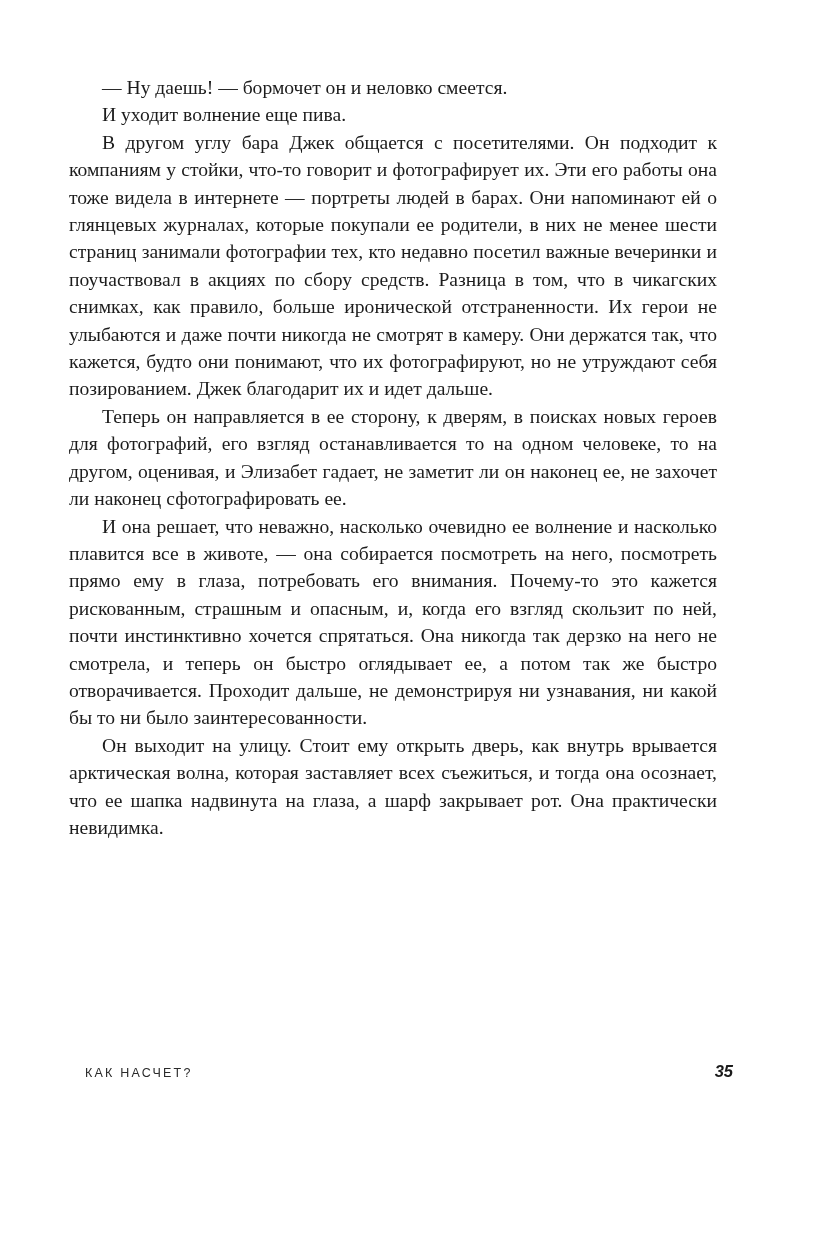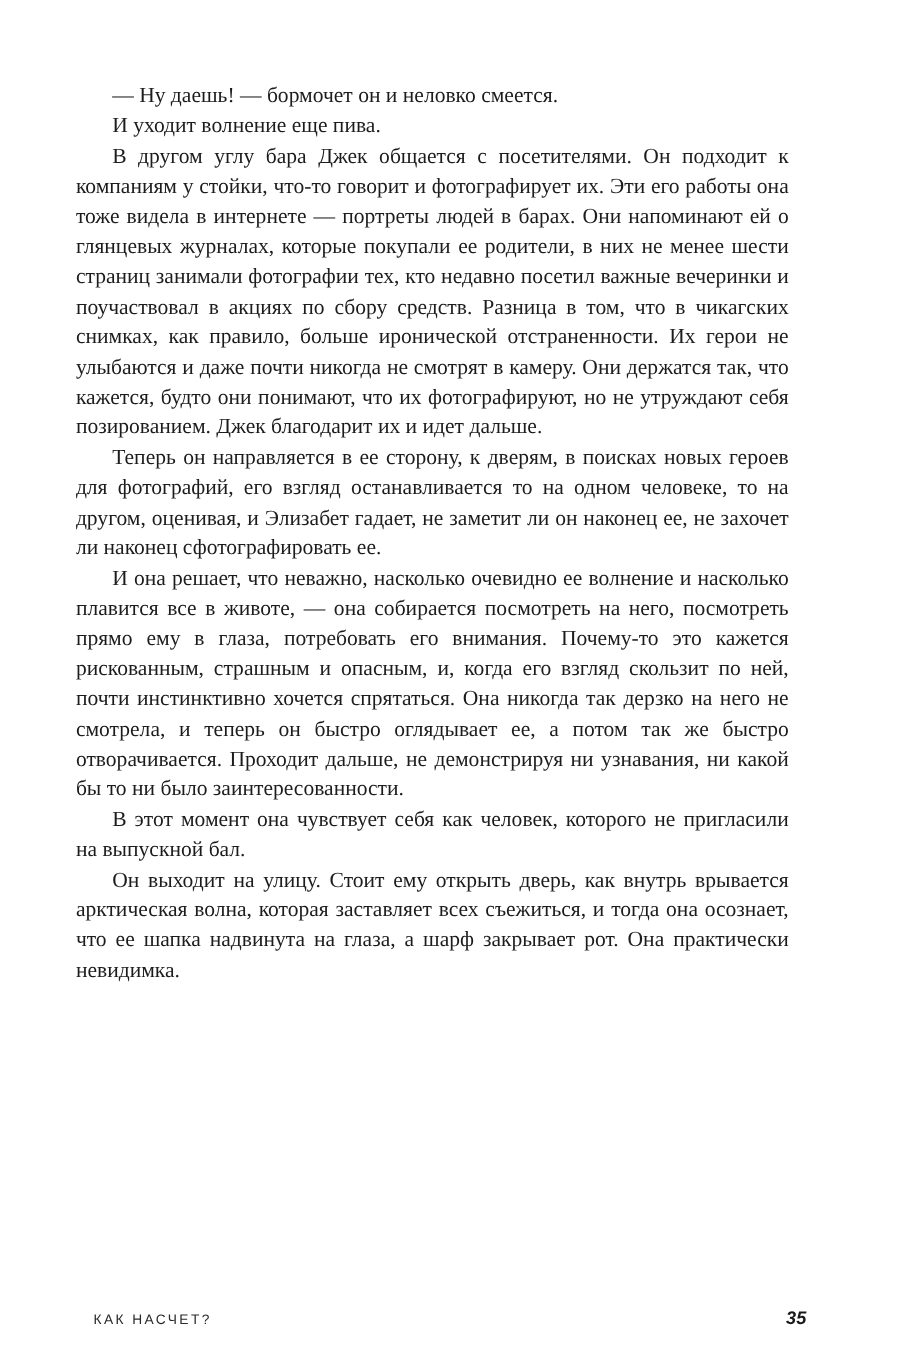--- a/index.html
+++ b/index.html
@@ -33,21 +33,21 @@
     margin: 0;
     padding: 0;
     text-indent: 33px;
   }
   .text-block .italic {
   }
   .footer {
     position: absolute;
     left: 85px;
     width: 648px;
-    top: 1190px;
+    top: 1062px;
     display: flex;
     justify-content: space-between;
     align-items: baseline;
   }
   .running-title {
     font-family: "Liberation Sans", "DejaVu Sans", sans-serif;
     font-size: 12.5px;
     letter-spacing: 2.2px;
     color: #2a2a2a;
   }
@@ -64,21 +64,20 @@
 
 <div class="page">
 
   <main class="text-block">
 
   <p><span>— Ну даешь! — бормочет он и неловко смеется.</span></p>
       <p><span>И уходит волнение еще пива.</span></p>
       <p><span>В другом углу бара Джек общается с посетителями. Он подходит к компаниям у стойки, что-то говорит и фотографирует их. Эти его работы она тоже видела в интернете — портреты людей в барах. Они напоминают ей о глянцевых журналах, которые покупали ее родители, в них не менее шести страниц занимали фотографии тех, кто недавно посетил важные вечеринки и поучаствовал в акциях по сбору средств. Разница в том, что в чикагских снимках, как правило, больше иронической отстраненности. Их герои не улыбаются и даже почти никогда не смотрят в камеру. Они держатся так, что кажется, будто они понимают, что их фотографируют, но не утруждают себя позированием. Джек благодарит их и идет дальше.</span></p>
       <p><span>Теперь он направляется в ее сторону, к дверям, в поисках новых героев для фотографий, его взгляд останавливается то на одном человеке, то на другом, оценивая, и Элизабет гадает, не заметит ли он наконец ее, не захочет ли наконец сфотографировать </span><span class="italic">ее</span><span>.</span></p>
       <p><span>И она решает, что неважно, насколько очевидно ее волнение и насколько плавится все в животе, — она собирается посмотреть на него, посмотреть прямо ему в глаза, потребовать его внимания. Почему-то это кажется рискованным, страшным и опасным, и, когда его взгляд скользит по ней, почти инстинктивно хочется спрятаться. Она никогда так дерзко на него не смотрела, и теперь он быстро оглядывает ее, а потом так же быстро отворачивается. Проходит дальше, не демонстрируя ни узнавания, ни какой бы то ни было заинтересованности.</span></p>
-      <p><span>В этот момент она чувствует себя как человек, которого не пригласили на выпускной бал.</span></p>
       <p><span>Он выходит на улицу. Стоит ему открыть дверь, как внутрь врывается арктическая волна, которая заставляет всех съежиться, и тогда она осознает, что ее шапка надвинута на глаза, а шарф закрывает рот. Она практически </span><span class="italic">невидимка</span><span>.</span></p>
     </main>
 
   <div class="footer">
     <span class="running-title">КАК НАСЧЕТ?</span>
     <span class="page-number">35</span>
   </div>
 
 </div>
 

